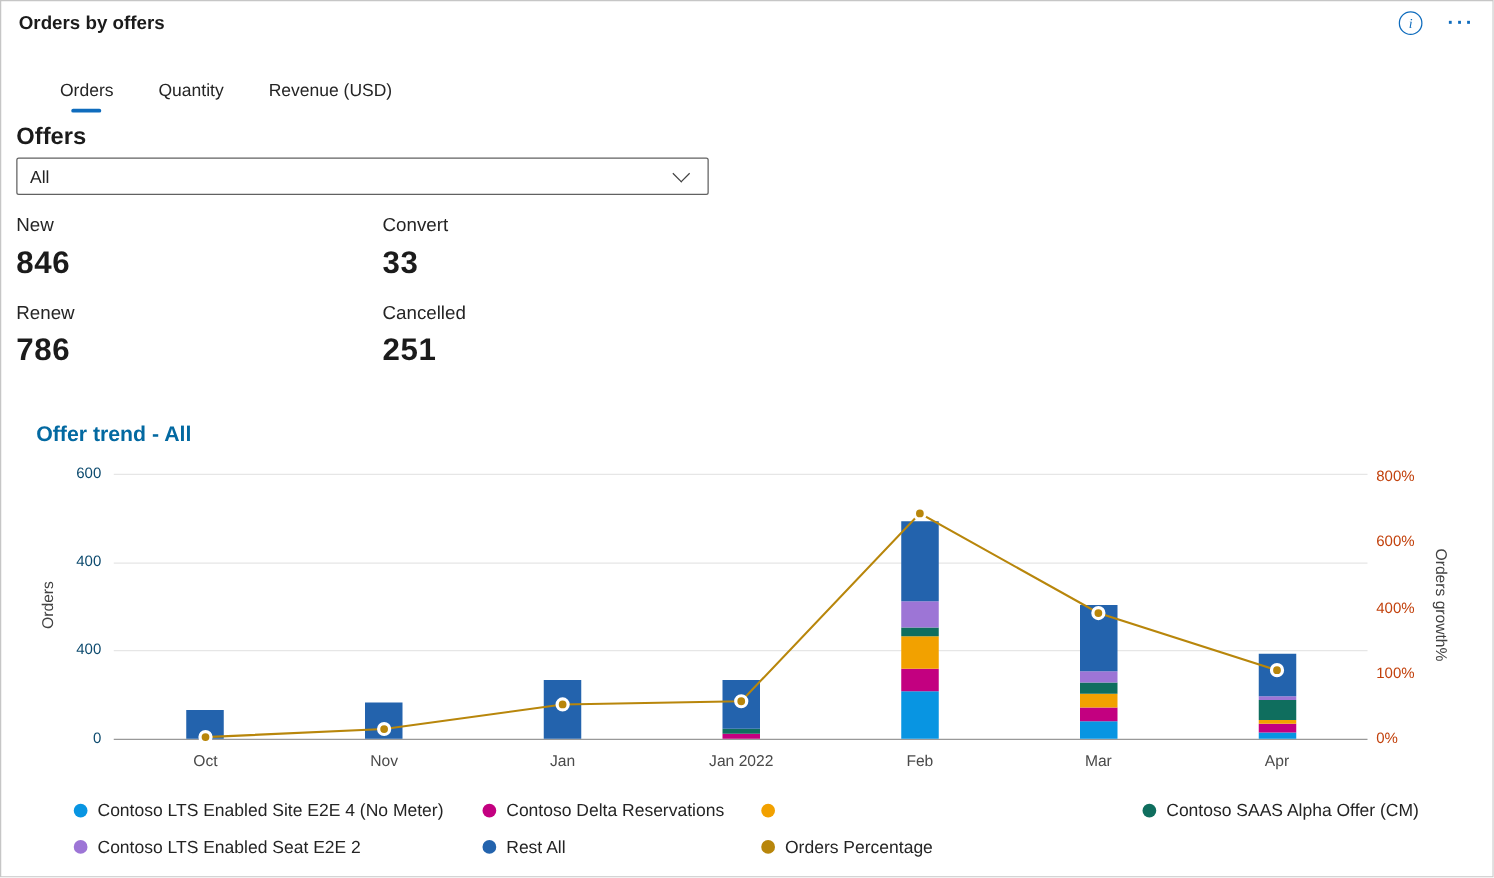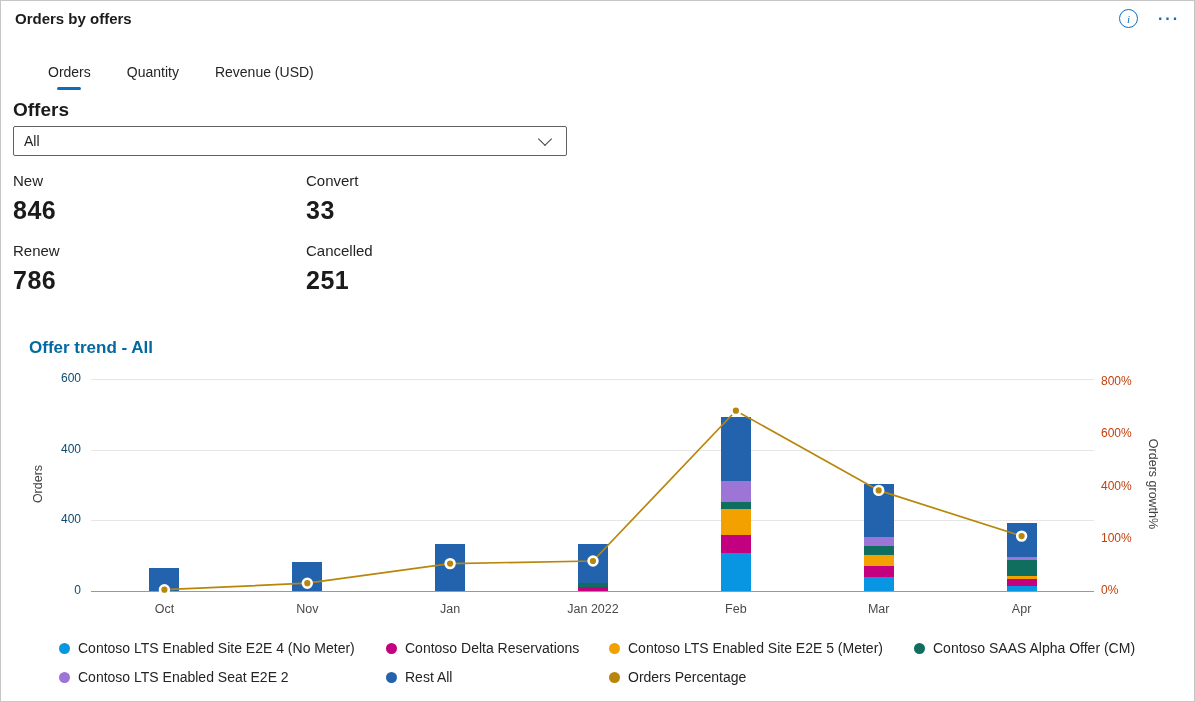--- a/index.html
+++ b/index.html
@@ -159,21 +159,20 @@
       <div class="legend-item lg-c1">
         <span class="dot" style="background: rgb(8, 149, 226);"></span>
         <span>Contoso LTS Enabled Site E2E 4 (No Meter)</span>
       </div>
       <div class="legend-item lg-c2">
         <span class="dot" style="background: rgb(195, 0, 128);"></span>
         <span>Contoso Delta Reservations</span>
       </div>
       <div class="legend-item lg-c3">
         <span class="dot" style="background: rgb(242, 161, 0);"></span>
-        <span>Contoso LTS Enabled Site E2E 5 (Meter)</span>
       </div>
       <div class="legend-item">
         <span class="dot" style="background: rgb(15, 110, 94);"></span>
         <span>Contoso SAAS Alpha Offer (CM)</span>
       </div>
     </div>
     <div class="legend-row">
       <div class="legend-item lg-c1">
         <span class="dot" style="background: rgb(157, 117, 214);"></span>
         <span>Contoso LTS Enabled Seat E2E 2</span>

